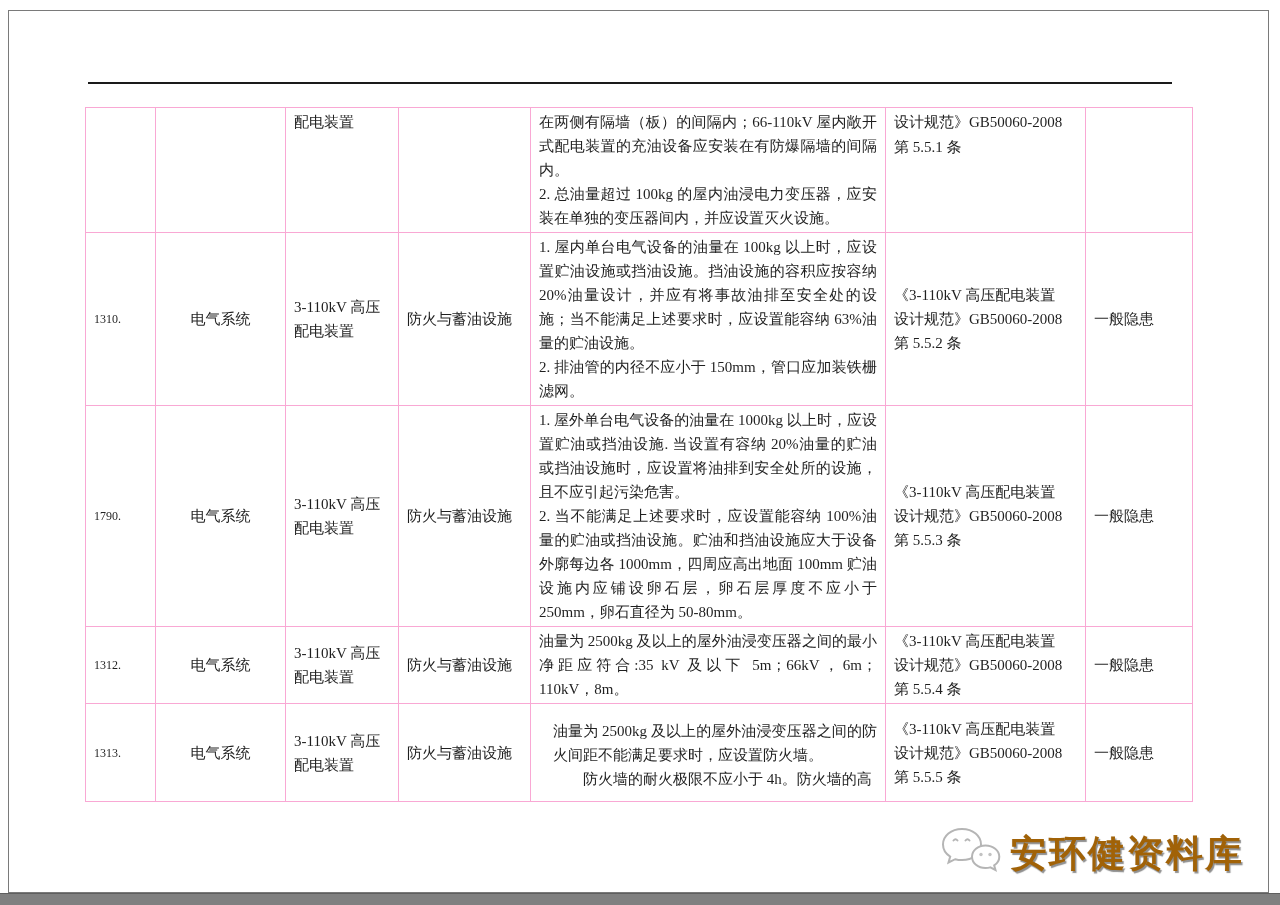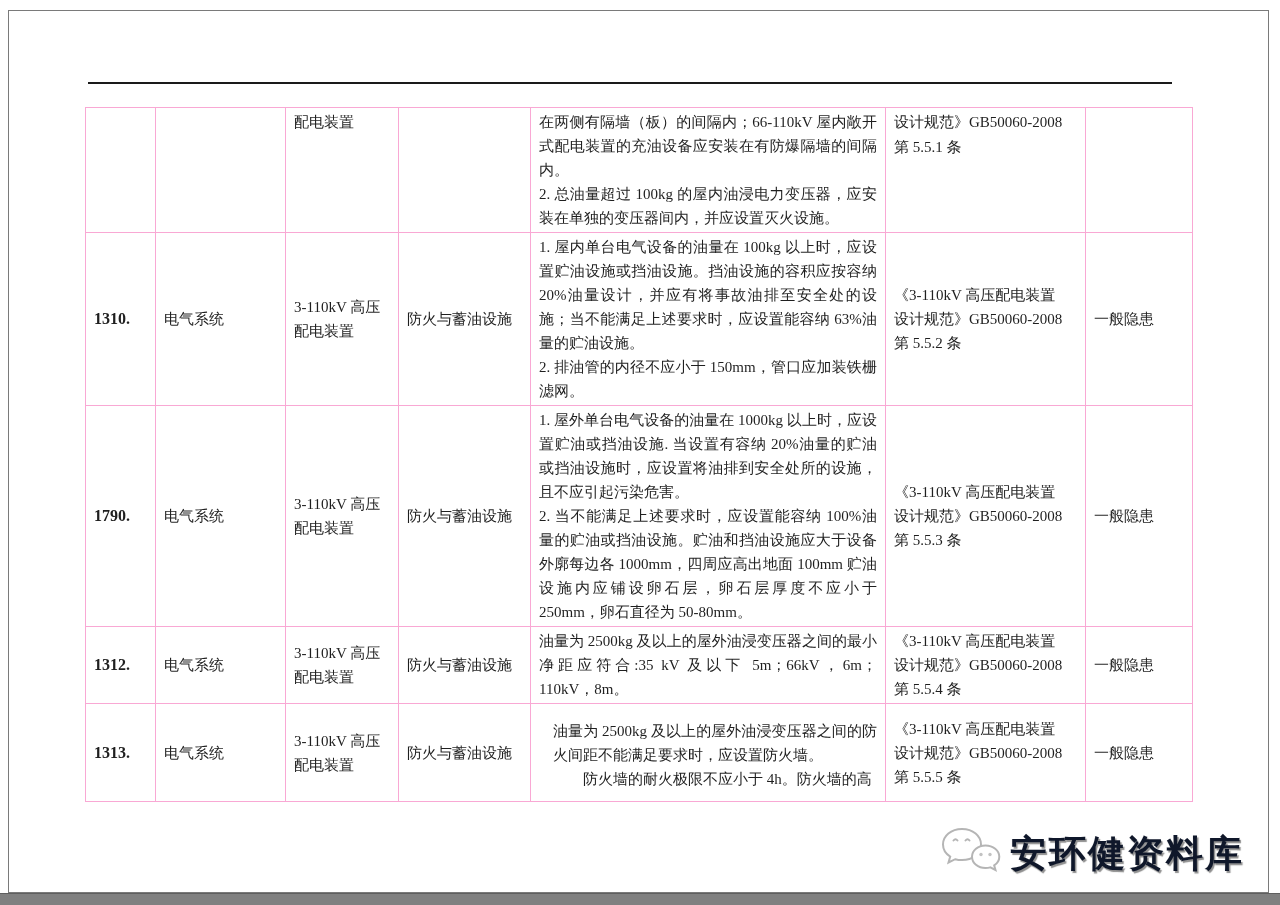--- a/index.html
+++ b/index.html
@@ -41,22 +41,22 @@
   }
   table.doc-table td {
     border: 1px solid #f9a8d4;
     overflow: hidden;
     box-sizing: border-box;
     vertical-align: middle;
     padding: 2px 8px;
     line-height: 24px;
   }
   tr.r0 td { vertical-align: top; }
-  td.c-num   { padding-left: 12px; font-size: 16px; font-weight: bold; }
-  td.c-sys   { padding-left: 18px; }
+  td.c-num   { padding-left: 12px; font-size: 12px; }
+  td.c-sys   { padding-left: 18px; text-align: center; }
   td.c-dev   { white-space: pre-line; padding-left: 9px; }
   td.c-fac   { padding-left: 8px; }
   td.c-desc  {
     vertical-align: top;
     white-space: pre-line;
     line-height: 23px;
     padding: 2px 7px 1px 8px;
     text-align: justify;
   }
   td.c-ref   { white-space: pre-line; line-height: 26px; padding-left: 10px; }
@@ -67,21 +67,21 @@
     top: 826px;
     display: flex;
     align-items: center;
     gap: 8px;
   }
   .watermark-text {
     font-family: "Liberation Sans", "DejaVu Sans", sans-serif;
     font-size: 37px;
     font-weight: bold;
     letter-spacing: 2px;
-    color: #0f172a;
+    color: #a16207;
     text-shadow: 1.5px 1.5px 1px #8f8f8f, -0.5px -0.5px 0 #ececec;
   }
   .wechat-icon { width: 62px; height: 52px; }
   .page-bottom-edge {
     position: absolute;
     left: 0;
     bottom: 0;
     width: 1280px;
     height: 11px;
     background: #808080;

